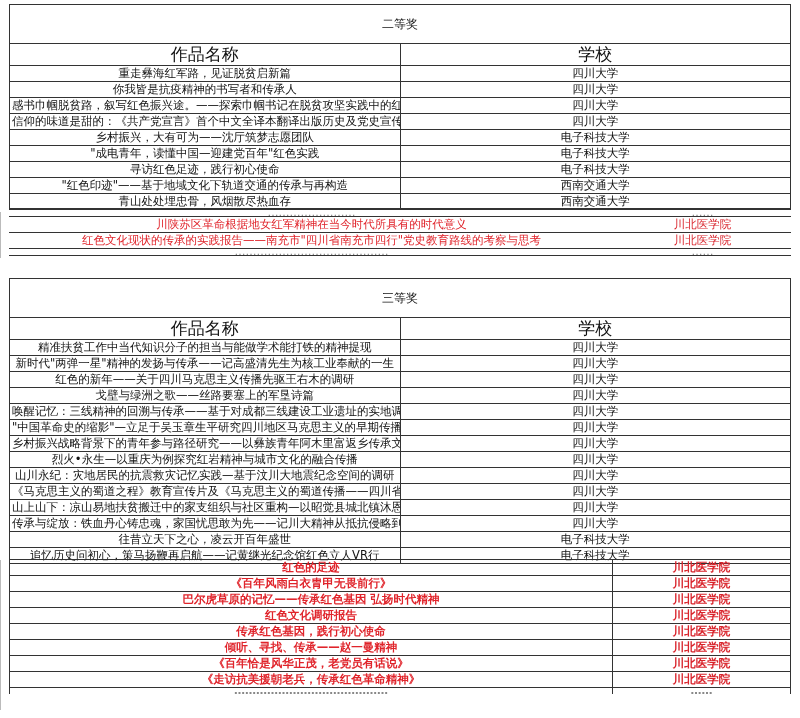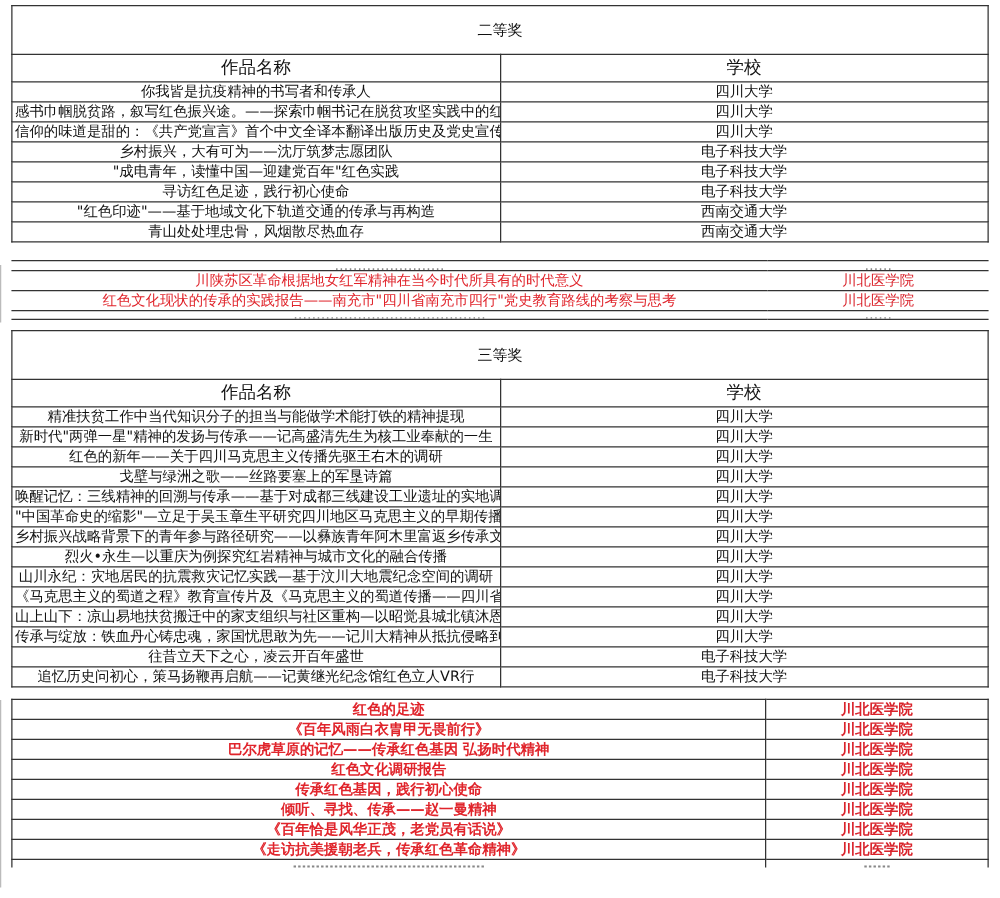--- a/index.html
+++ b/index.html
@@ -4,21 +4,21 @@
 <style>
   html, body { margin:0; padding:0; background:#ffffff; }
   body { width:800px; height:718px; position:relative; overflow:hidden;
          font-family:"DejaVu Sans", "Liberation Sans", sans-serif; color:#111; }
   .block { position:absolute; left:9px; width:640px; }
   table { border-collapse:collapse; width:782px; table-layout:fixed; }
   td { border:1px solid #333; padding:0 2px; text-align:center; font-size:11.5px;
        white-space:nowrap; overflow:hidden; line-height:15px; height:15px; }
   td.col-school { width:173px; }
   .title-row td { height:38px; font-size:12px; font-weight:normal; border-bottom:1.5px solid #333; }
-  .header-row td { height:21px; font-size:14px; }
+  .header-row td { height:21px; font-size:17px; }
   .red td { color:#e0242b; }
   .red td.col-school { color:#d9232b; }
   .frag { position:absolute; left:9px; width:782px; overflow:hidden; }
   .frag table td { border-left:none; border-right:none; }
   .frag .cut td { color:#555; }
   .leftmark { position:absolute; left:0; width:6px; border-left:1px solid #bbb; }
   .ghost { color:#888 !important; font-size:11px; }
 </style>
 </head>
 <body>
@@ -27,20 +27,24 @@
   <table>
     <tbody>
         <tr class="title-row">
           <td colspan="2">二等奖</td>
         </tr>
     <tr class="header-row">
       <td>作品名称</td>
       <td class="col-school">学校</td>
     </tr>
     <tr>
+          <td>重走彝海红军路，见证脱贫启新篇</td>
+          <td class="col-school">四川大学</td>
+        </tr>
+    <tr>
           <td>你我皆是抗疫精神的书写者和传承人</td>
           <td class="col-school">四川大学</td>
         </tr>
     <tr>
           <td>感书巾帼脱贫路，叙写红色振兴途。——探索巾帼书记在脱贫攻坚实践中的红色精神和推广传播策略</td>
           <td class="col-school">四川大学</td>
         </tr>
     <tr>
           <td>信仰的味道是甜的：《共产党宣言》首个中文全译本翻译出版历史及党史宣传学习范式研究</td>
           <td class="col-school">四川大学</td>
@@ -86,21 +90,21 @@
           <td class="col-school">川北医学院</td>
         </tr>
     <tr class="cut">
           <td class="ghost" style="height:6px;line-height:4px;">……………………………………</td>
           <td class="col-school ghost" style="height:6px;line-height:4px;">……</td>
         </tr>
   </tbody>
     </table>
 </div>
 
-<div class="block" style="top:264px;">
+<div class="block" style="top:278px;">
   <table>
     <tbody>
         <tr class="title-row">
           <td colspan="2">三等奖</td>
         </tr>
     <tr class="header-row">
       <td>作品名称</td>
       <td class="col-school">学校</td>
     </tr>
     <tr>

